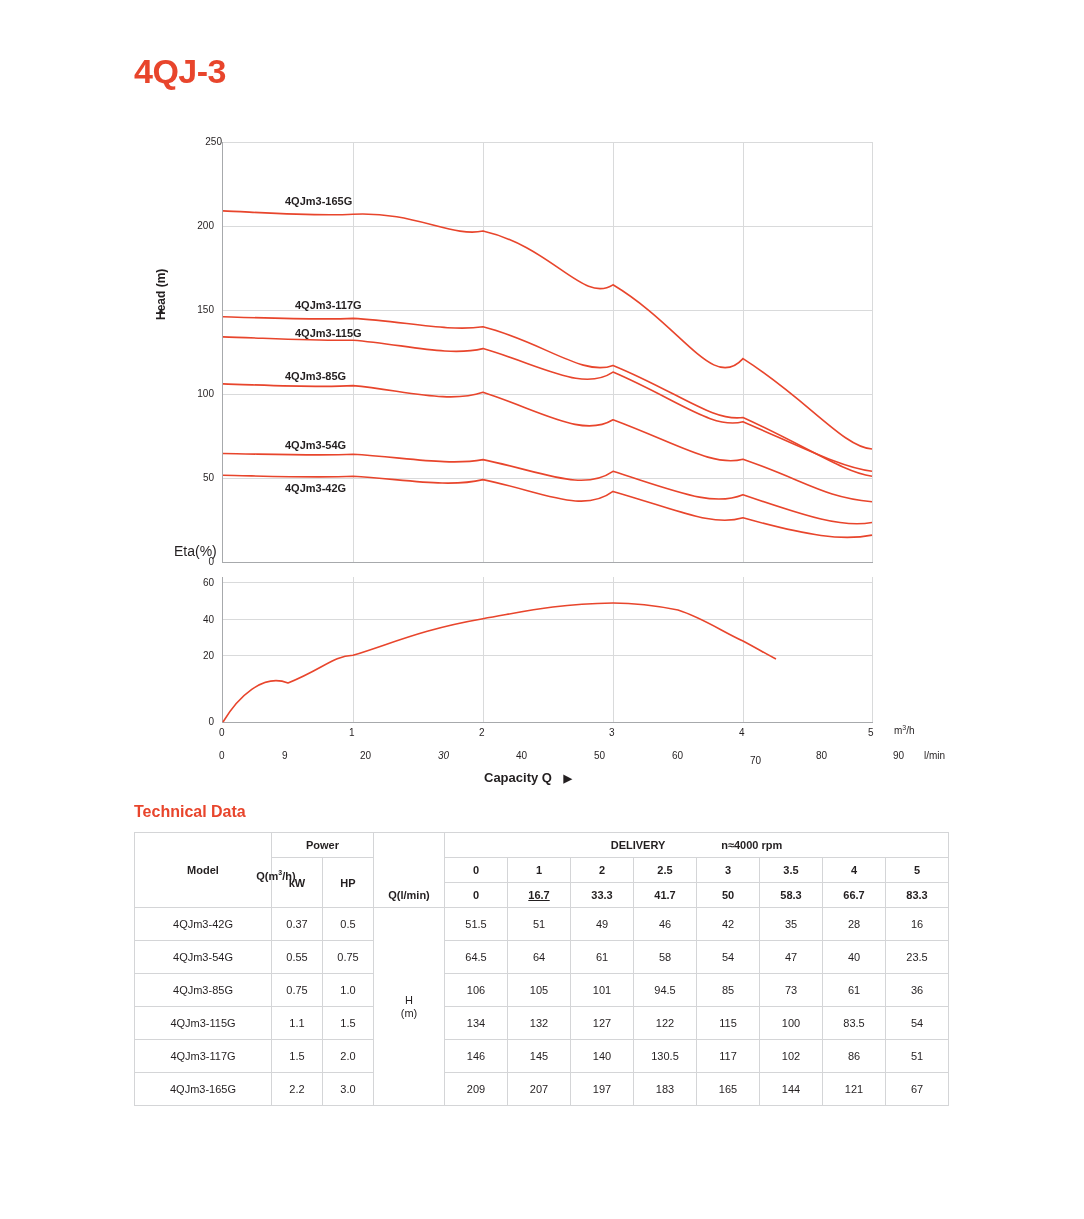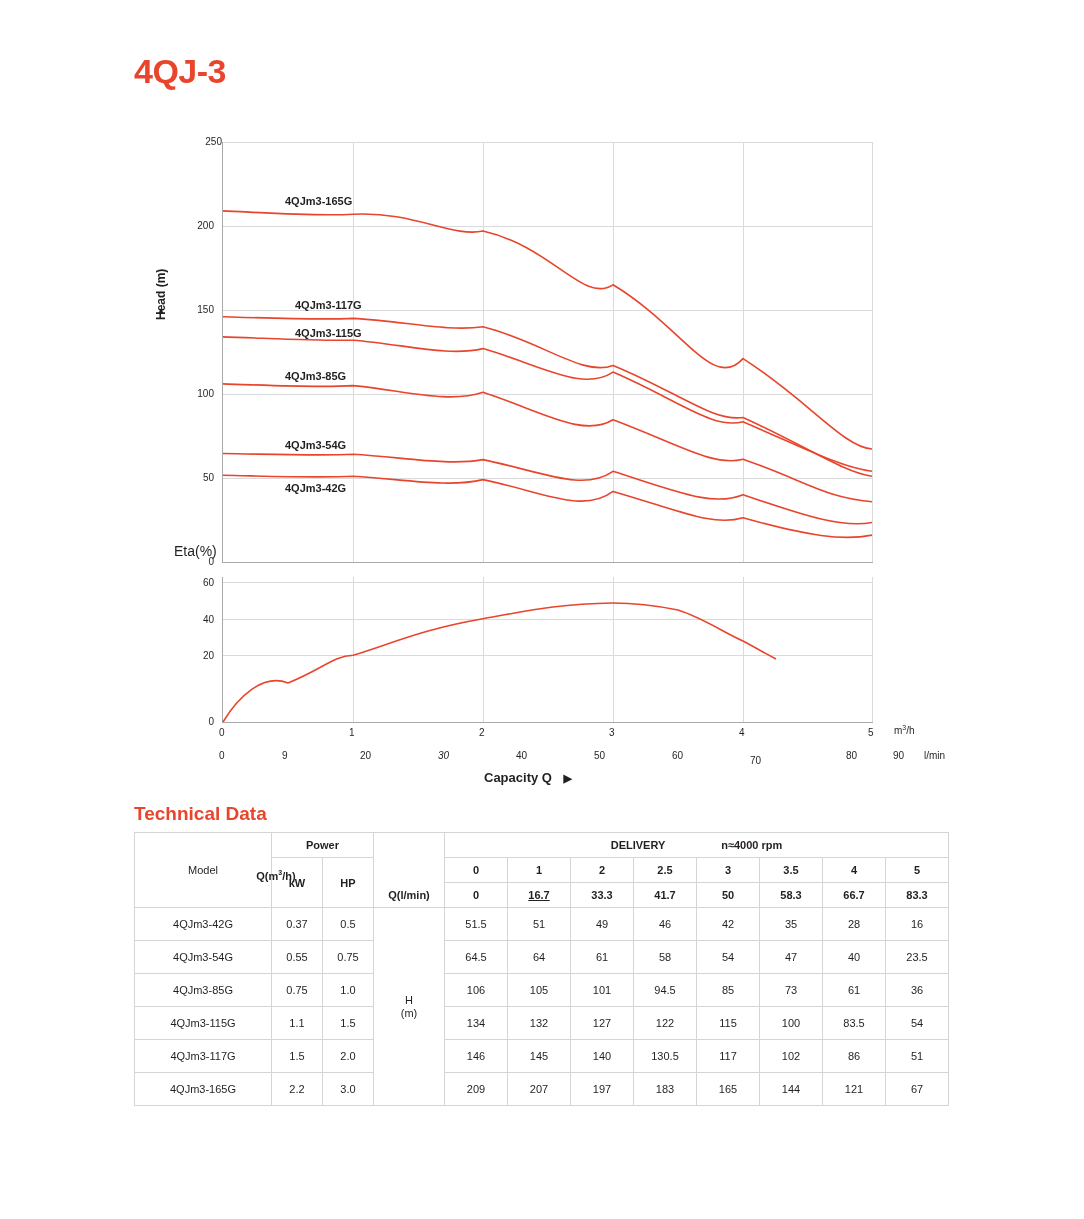--- a/index.html
+++ b/index.html
@@ -25,21 +25,21 @@
   .eta-title{position:absolute;left:40px;top:413px;font-size:14px;}
 
   .curve-label{position:absolute;font-size:11px;font-weight:bold;color:#231f20;white-space:nowrap;}
 
   .xaxis-units{position:absolute;font-size:10px;color:#231f20;}
   .cap-title{position:absolute;left:350px;top:640px;font-size:13px;font-weight:bold;white-space:nowrap;}
 
   svg.curves{position:absolute;left:0;top:0;overflow:visible;}
 
   
-  .td-title{position:absolute;left:134px;top:803px;font-size:19px;font-weight:bold;color:#e8452c;}
+  .td-title{position:absolute;left:134px;top:803px;font-size:16px;font-weight:bold;color:#e8452c;}
 
   table.tech{position:absolute;left:134px;top:832px;border-collapse:collapse;font-size:11px;}
   table.tech td,table.tech th{border:1px solid #d4d5d7;text-align:center;vertical-align:middle;font-weight:normal;color:#231f20;}
   .hdr-row td,.hdr-row th{height:22px;}
   .model-col{width:134px;}
   .kw-col,.hp-col{width:48px;}
   .qlabel-col{width:68px;margin-top:35px;}
   .dcol{width:60px;}
   .databody td{height:30px;}
   .hcell{font-weight:normal;line-height:1.15;}
@@ -134,36 +134,36 @@
     <div class="xaxis-units" style="left:760px;top:594px;">m<span class="sup">3</span>/h</div>
 
     <div class="tickLabel" style="left:85px;top:620px;">0</div>
     <div class="tickLabel" style="left:148px;top:620px;">9</div>
     <div class="tickLabel" style="left:226px;top:620px;">20</div>
     <div class="tickLabel" style="left:304px;top:620px;font-style:italic;">30</div>
     <div class="tickLabel" style="left:382px;top:620px;">40</div>
     <div class="tickLabel" style="left:460px;top:620px;">50</div>
     <div class="tickLabel" style="left:538px;top:620px;">60</div>
     <div class="tickLabel" style="left:616px;top:604px;margin-top:21px;">70</div>
-    <div class="tickLabel" style="left:712px;top:620px;">80</div>
+    <div class="tickLabel" style="left:682px;top:620px;">80</div>
     <div class="tickLabel" style="left:759px;top:620px;">90</div>
     <div class="xaxis-units" style="left:790px;top:620px;">l/min</div>
 
     <div class="cap-title">
       <span>Capacity Q</span>
       <span style="font-size:11px;margin-left:8px;">▶</span>
     </div>
   </div>
 
   <div class="td-title">Technical Data</div>
 
   <table class="tech">
     <tbody>
       <tr class="hdr-row">
-        <td class="model-col" rowspan="3" style="font-weight:normal;">Model</td>
+        <td class="model-col" rowspan="3" style="font-weight:bold;">Model</td>
         <td colspan="2" style="font-weight:bold;">Power</td>
         <td class="qlabel-col" rowspan="2" style="border-bottom:none;"></td>
         <td colspan="8" style="font-weight:bold;">
           <span>DELIVERY</span>
           <span style="display:inline-block;width:50px;"></span>
           <span>n≈4000 rpm</span>
         </td>
       </tr>
 
       <tr class="hdr-row">

